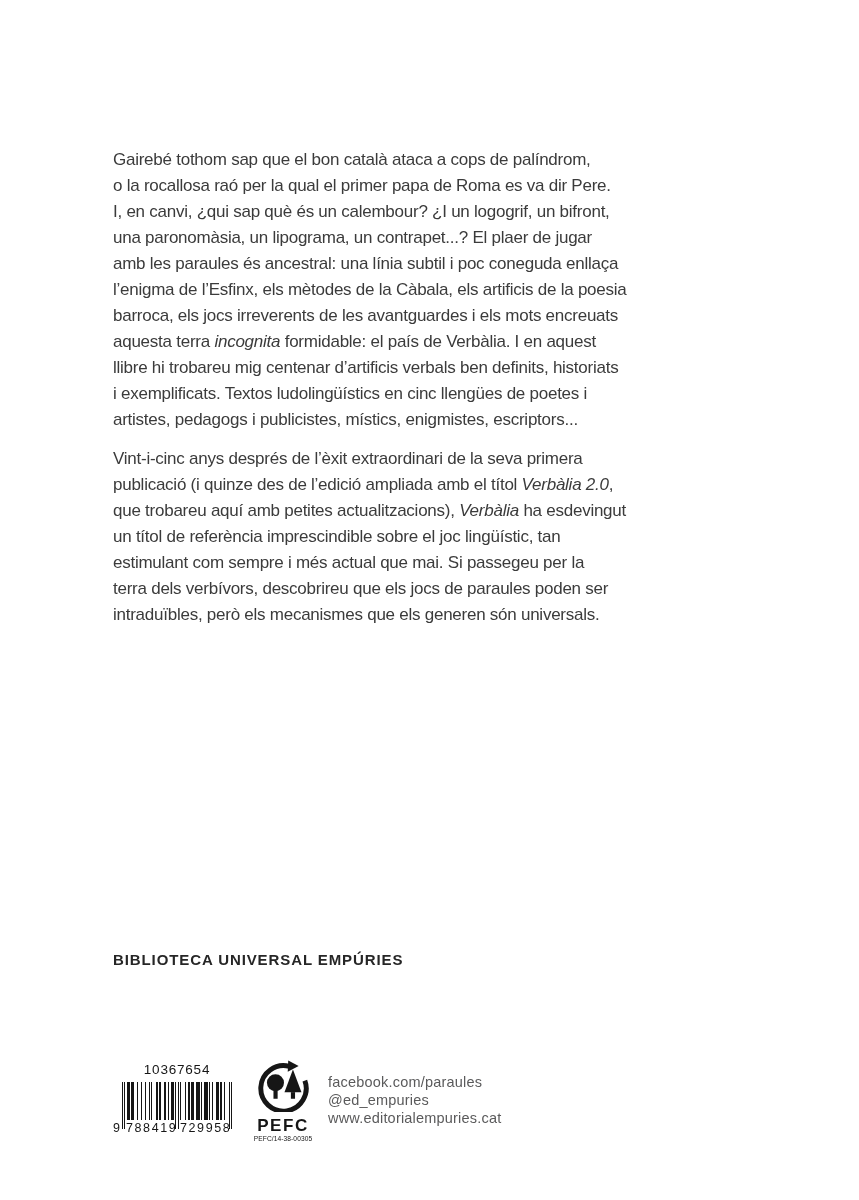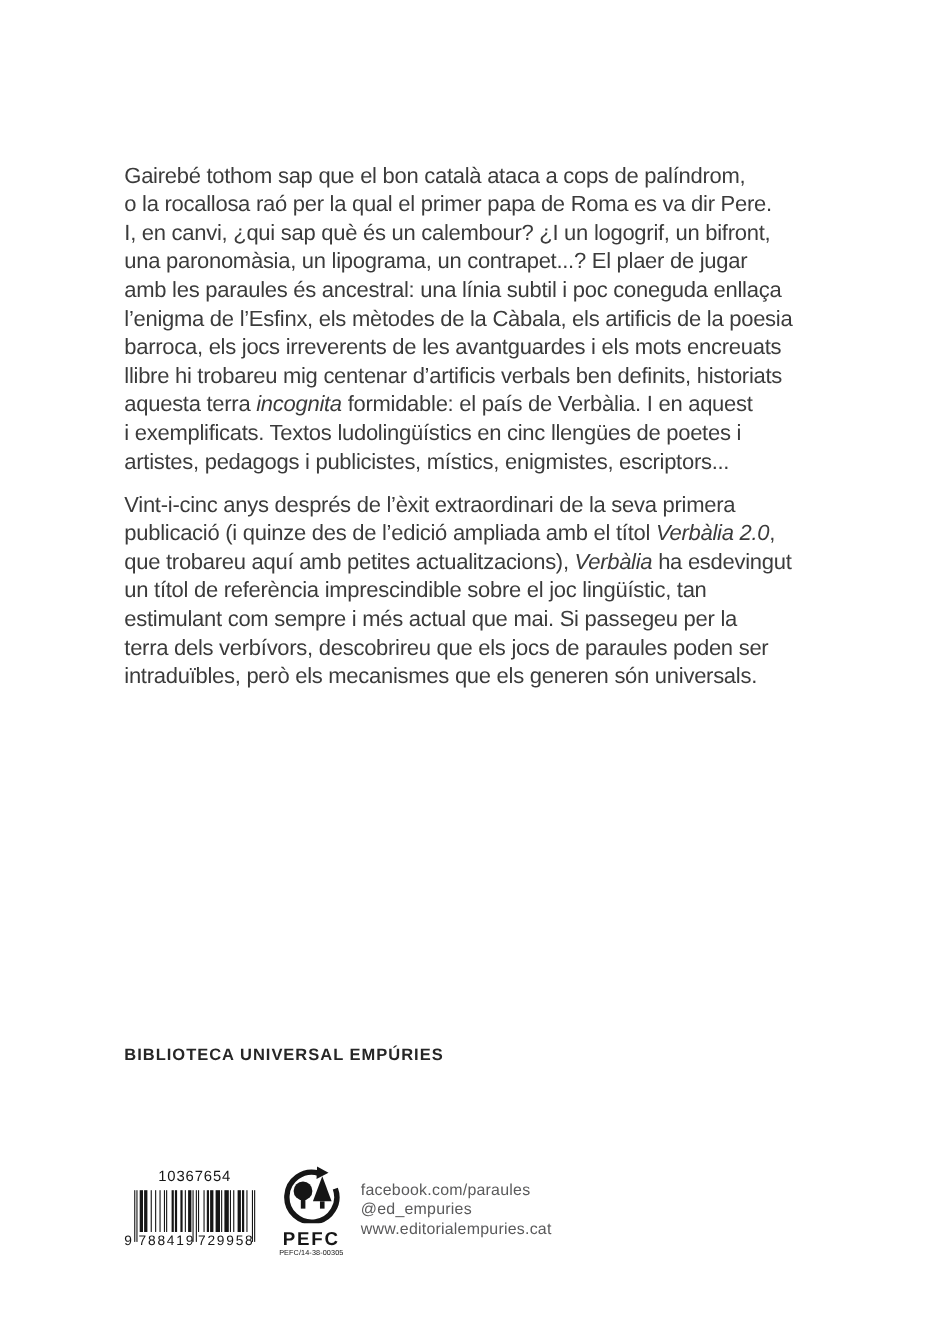--- a/index.html
+++ b/index.html
@@ -3,21 +3,21 @@
 <meta charset="utf-8">
 <style>
   html,body { margin:0; padding:0; background:#ffffff; }
   .page {
     position:relative; width:859px; height:1200px; background:#ffffff;
     font-family:"Liberation Sans", sans-serif; overflow:hidden;
   }
   
   .blurb {
     position:absolute; left:113px; top:147px;
-    font-size:20px; line-height:26px; letter-spacing:-0.25px;
+    font-size:17px; line-height:26px; letter-spacing:-0.25px;
     color:#3b3b3b;
   }
   .blurb .para2 { margin-top:13px; }
   .line { white-space:nowrap; height:26px; }
   .it { font-style:italic; }
   
   .collection {
     position:absolute; left:113px; top:951px;
     font-size:15px; font-weight:bold; letter-spacing:0.9px;
     color:#262626;
@@ -56,22 +56,22 @@
 
   <div class="blurb">
     <div class="para1">
         <div class="line"><span>Gairebé tothom sap que el bon català ataca a cops de palíndrom,</span></div>
         <div class="line"><span>o la rocallosa raó per la qual el primer papa de Roma es va dir Pere.</span></div>
         <div class="line"><span>I, en canvi, ¿qui sap què és un calembour? ¿I un logogrif, un bifront,</span></div>
         <div class="line"><span>una paronomàsia, un lipograma, un contrapet...? El plaer de jugar</span></div>
         <div class="line"><span>amb les paraules és ancestral: una línia subtil i poc coneguda enllaça</span></div>
         <div class="line"><span>l’enigma de l’Esfinx, els mètodes de la Càbala, els artificis de la poesia</span></div>
         <div class="line"><span>barroca, els jocs irreverents de les avantguardes i els mots encreuats</span></div>
+        <div class="line"><span>aquesta terra </span><span class="it">incognita</span><span> formidable: el país de Verbàlia. I en aquest</span></div>
         <div class="line"><span>llibre hi trobareu mig centenar d’artificis verbals ben definits, historiats</span></div>
-        <div class="line"><span>aquesta terra </span><span class="it">incognita</span><span> formidable: el país de Verbàlia. I en aquest</span></div>
         <div class="line"><span>i exemplificats. Textos ludolingüístics en cinc llengües de poetes i</span></div>
         <div class="line"><span>artistes, pedagogs i publicistes, místics, enigmistes, escriptors...</span></div>
       </div>
     <div class="para2">
         <div class="line"><span>Vint-i-cinc anys després de l’èxit extraordinari de la seva primera</span></div>
         <div class="line"><span>publicació (i quinze des de l’edició ampliada amb el títol </span><span class="it">Verbàlia 2.0</span><span>,</span></div>
         <div class="line"><span>que trobareu aquí amb petites actualitzacions), </span><span class="it">Verbàlia</span><span> ha esdevingut</span></div>
         <div class="line"><span>un títol de referència imprescindible sobre el joc lingüístic, tan</span></div>
         <div class="line"><span>estimulant com sempre i més actual que mai. Si passegeu per la</span></div>
         <div class="line"><span>terra dels verbívors, descobrireu que els jocs de paraules poden ser</span></div>

